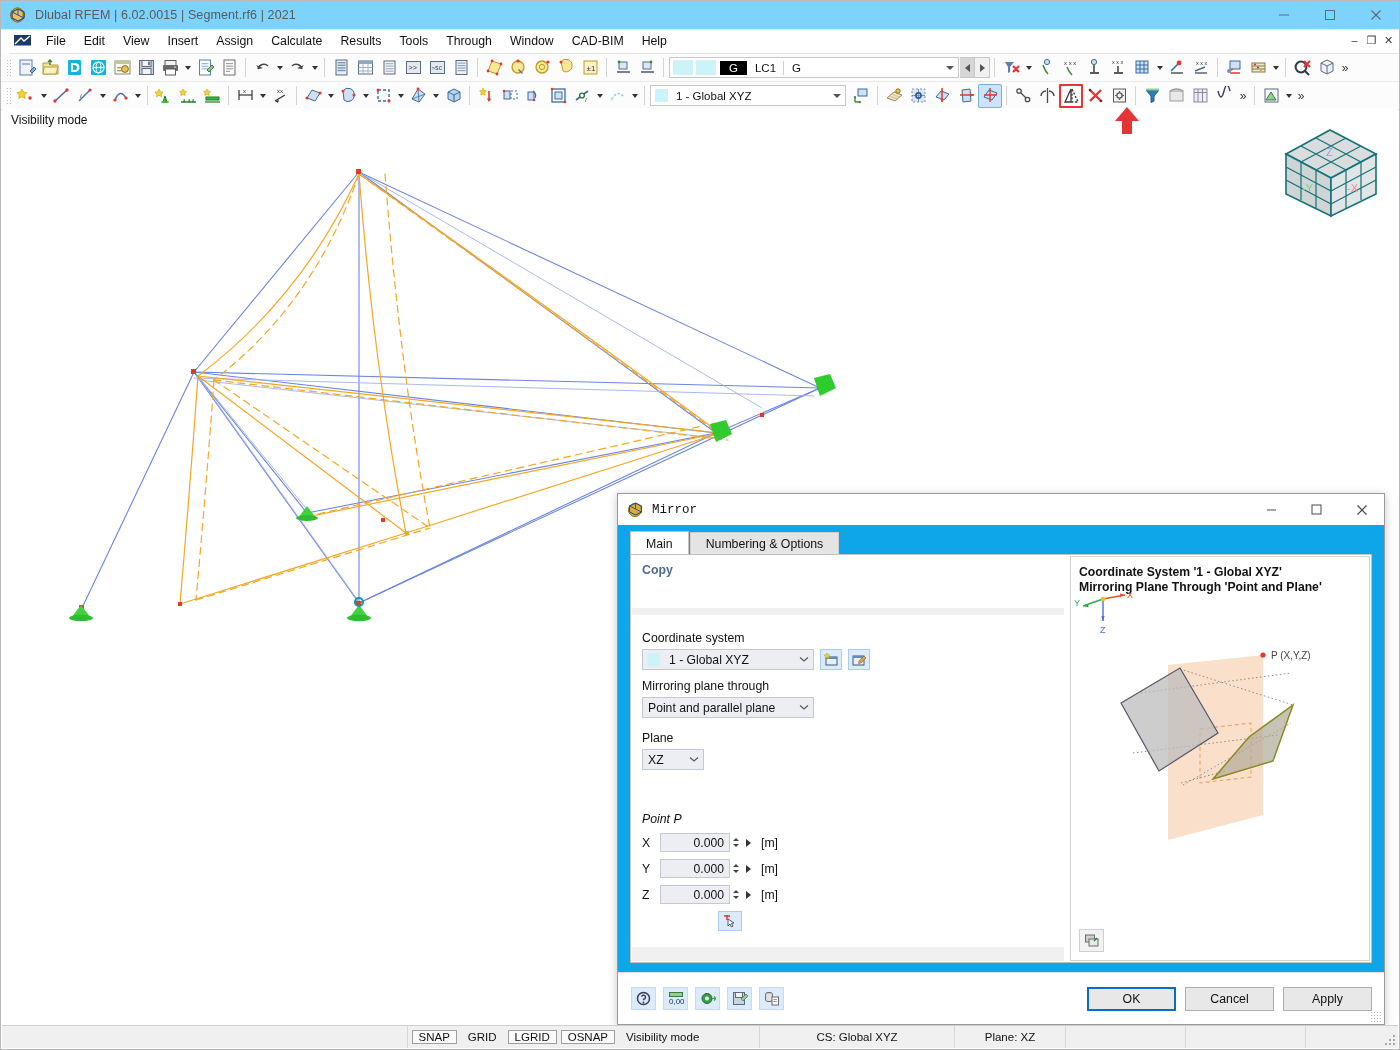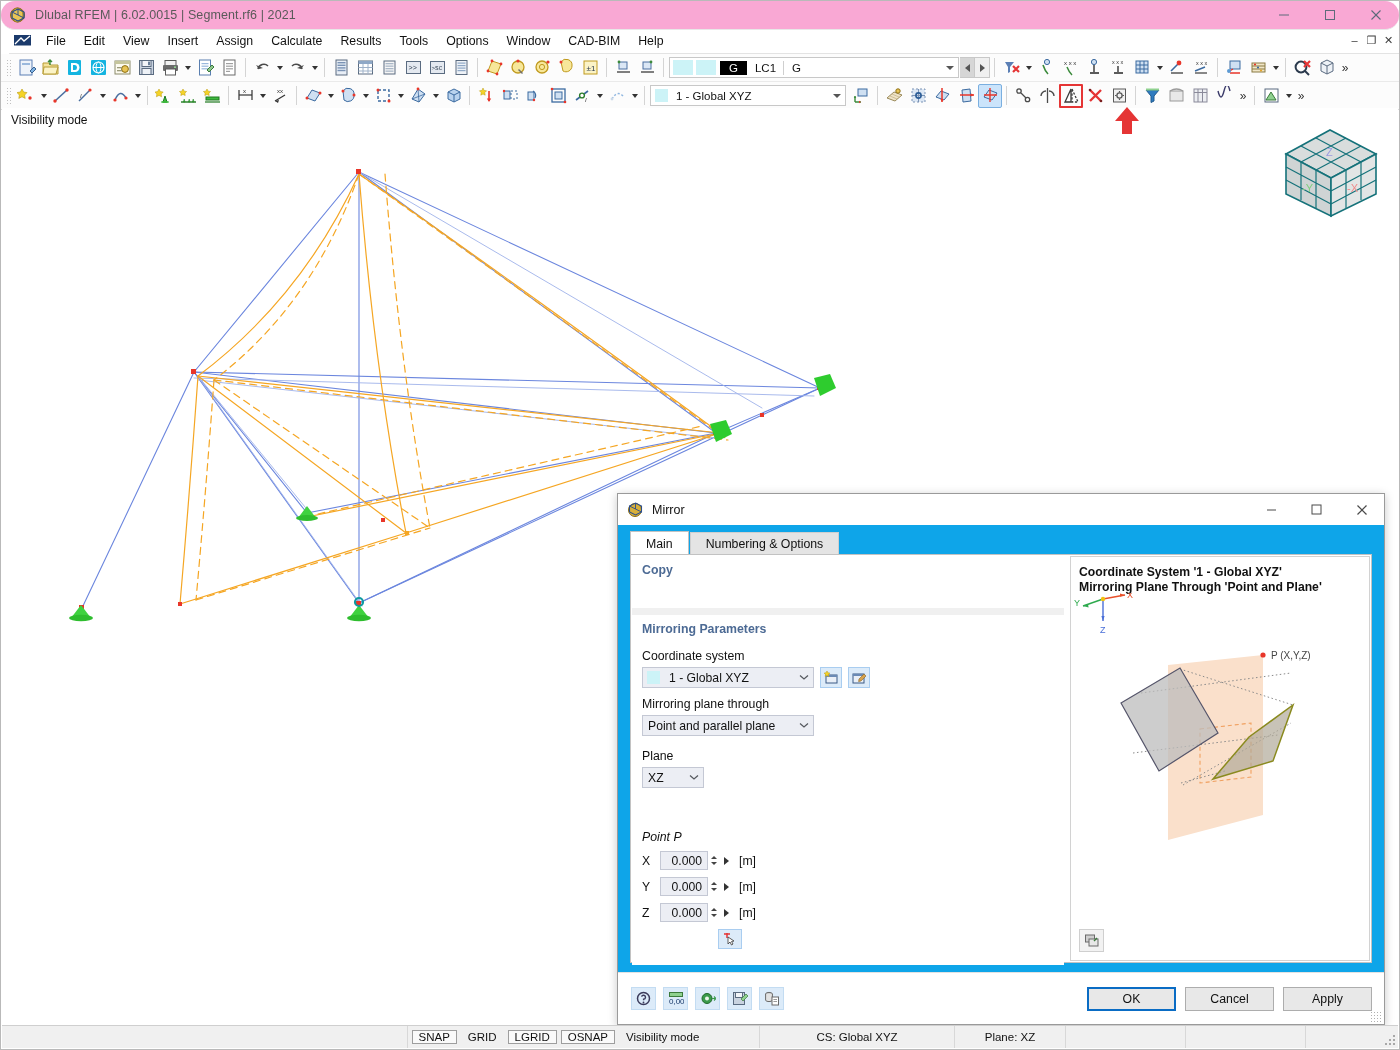--- a/index.html
+++ b/index.html
@@ -5,21 +5,21 @@
   html,body{margin:0;padding:0;}
   body{
     width:1400px;height:1050px;overflow:hidden;
     font-family:"Liberation Sans", sans-serif;
     font-size:12px;color:#1b1b1b;background:#ffffff;
     -webkit-font-smoothing:antialiased;
   }
   .app{position:relative;width:1400px;height:1050px;border:1px solid #b9b9b9;box-sizing:border-box;background:#fff;}
 
   
-  .titlebar{height:28px;display:flex;align-items:center;background:#f9a8d4;border-bottom:1px solid #e8e8e8;border-radius:14px;}
+  .titlebar{height:28px;display:flex;align-items:center;background:#7dd3fc;border-bottom:1px solid #e8e8e8;}
   .titlebar .app-icon{width:18px;height:18px;margin-left:8px;margin-right:8px;flex:none;}
   .titlebar .ttl{font-size:12.5px;color:#5a5a5a;letter-spacing:.1px;}
   .titlebar .spacer{flex:1;}
   .winbtn{width:46px;height:28px;display:flex;align-items:center;justify-content:center;color:#5d6b7a;}
   .winbtn svg{display:block;}
 
   
   .menubar{height:23px;display:flex;align-items:center;background:#fff;border-bottom:1px solid #e3e3e3;position:relative;margin-left:8px;}
   .menu-logo{width:17px;height:15px;margin:0 6px 0 5px;flex:none;}
   .menu-item{padding:3px 9px 4px;font-size:12.3px;color:#111;cursor:default;white-space:nowrap;}
@@ -72,21 +72,21 @@
   .sb-fill{flex:1;border-right:1px solid #d8d8d8;}
   .sb-cell{display:flex;align-items:center;justify-content:center;padding:0 7px;border-right:1px solid #d8d8d8;color:#111;white-space:nowrap;}
   .sb-toggle{display:flex;align-items:center;justify-content:center;padding:0 6px;margin:2px 2px;border:1px solid transparent;color:#111;}
   .sb-toggle.on{border:1px solid #9e9e9e;background:#fafafa;}
   .sb-grip{width:14px;display:flex;align-items:flex-end;justify-content:flex-end;padding:0 2px 2px 0;}
 
   
   .dlg{position:absolute;left:616px;top:492px;width:768px;height:532px;background:#f0f0f0;border:1px solid #9a9a9a;box-shadow:0 2px 9px rgba(0,0,0,.22);box-sizing:border-box;}
   .dlg-title{height:31px;display:flex;align-items:center;background:#fff;border-bottom:1px solid #e6e6e6;}
   .dlg-title .ic{width:17px;height:17px;margin-left:9px;margin-right:8px;flex:none;}
-  .dlg-title .tx{font-size:12.5px;color:#111;}
+  .dlg-title .tx{font-size:12.5px;color:#111;font-family:Liberation Mono, monospace;}
   .dlg-title .sp{flex:1;}
   .dlg-wb{width:45px;height:31px;display:flex;align-items:center;justify-content:center;color:#4a4a4a;}
 
   .dlg-body{position:absolute;left:0;right:0;top:31px;bottom:51px;background:#0ea5e9;}
   .tabstrip{position:absolute;left:12px;top:6px;right:12px;height:24px;display:flex;align-items:flex-end;}
   .tab{height:23px;padding:0 15px;display:flex;align-items:center;font-size:12.3px;color:#111;background:#e4e4e4;border:1px solid #cfcfcf;border-bottom:none;margin-right:1px;box-sizing:border-box;}
   .tab.sel{background:#fff;border-color:#c2c2c2;height:24px;}
   .tabpane{position:absolute;left:12px;top:29px;right:12px;bottom:10px;background:#fff;border:1px solid #c2c2c2;box-sizing:border-box;}
 
   .leftcol{position:absolute;left:1px;top:1px;width:432px;bottom:1px;background:#f0f0f0;}
@@ -104,21 +104,21 @@
   .combo{height:21px;background:#eceef4;border:1px solid #c4c8d4;box-sizing:border-box;display:flex;align-items:center;}
   .combo .sw{width:13px;height:13px;background:#ccf3f7;margin-left:4px;flex:none;}
   .combo .tx{font-size:12.2px;color:#111;margin-left:9px;}
   .combo .fx{flex:1;}
   .combo .cv{width:18px;display:flex;align-items:center;justify-content:center;}
   .combo .cv svg{display:block;}
   .ibtn{width:22px;height:21px;border:1px solid #a9cdf0;background:#dcebf9;display:flex;align-items:center;justify-content:center;box-sizing:border-box;flex:none;}
 
   .spin-row{display:flex;align-items:center;margin-bottom:7px;}
   .spin-lbl{width:18px;font-size:12.2px;color:#111;}
-  .spin{width:48px;height:19px;background:#eceef4;border:1px solid #c4c8d4;box-sizing:border-box;display:flex;align-items:center;justify-content:flex-end;padding-right:5px;font-size:12.2px;color:#111;}
+  .spin{width:70px;height:19px;background:#eceef4;border:1px solid #c4c8d4;box-sizing:border-box;display:flex;align-items:center;justify-content:flex-end;padding-right:5px;font-size:12.2px;color:#111;}
   .spin-arrows{width:11px;height:19px;display:flex;flex-direction:column;align-items:center;justify-content:center;gap:3px;}
   .spin-arrows i.u{width:0;height:0;border-left:3px solid transparent;border-right:3px solid transparent;border-bottom:3.5px solid #444;}
   .spin-arrows i.d{width:0;height:0;border-left:3px solid transparent;border-right:3px solid transparent;border-top:3.5px solid #444;}
   .spin-play{width:14px;height:19px;display:flex;align-items:center;justify-content:center;}
   .spin-play i{width:0;height:0;border-top:4px solid transparent;border-bottom:4px solid transparent;border-left:5px solid #333;}
   .unit{font-size:12.2px;color:#111;margin-left:6px;}
   .pick-btn{width:24px;height:20px;border:1px solid #a9cdf0;background:#dcebf9;display:flex;align-items:center;justify-content:center;box-sizing:border-box;margin-left:76px;}
 
   .prev-head{padding:8px 0 0 8px;font-size:12.2px;color:#111;line-height:15px;font-weight:bold;}
   .prev-btn{position:absolute;left:8px;bottom:8px;width:25px;height:23px;border:1px solid #cfcfcf;background:#f2f2f2;display:flex;align-items:center;justify-content:center;box-sizing:border-box;}
@@ -174,21 +174,21 @@
       </svg>
     </span>
     <div class="menu-item">File</div>
     <div class="menu-item">Edit</div>
     <div class="menu-item">View</div>
     <div class="menu-item">Insert</div>
     <div class="menu-item">Assign</div>
     <div class="menu-item">Calculate</div>
     <div class="menu-item">Results</div>
     <div class="menu-item">Tools</div>
-    <div class="menu-item">Options</div>
+    <div class="menu-item">Through</div>
     <div class="menu-item">Window</div>
     <div class="menu-item">CAD-BIM</div>
     <div class="menu-item">Help</div>
     <div class="mdi-ctrls">
       <div class="mdi-btn">–</div>
       <div class="mdi-btn">❐</div>
       <div class="mdi-btn">✕</div>
     </div>
   </div>
 
@@ -988,21 +988,20 @@
 
       <div class="tabpane">
 
         <div class="leftcol">
 
           <div class="grp">
             <div class="grp-title">Copy</div>
           </div>
 
           <div class="grp" style="padding-bottom:16px;">
-            <div class="grp-title">Mirroring Parameters</div>
 
             <div class="row" style="padding-right:14px;">
               <div class="fld-lbl">Coordinate system</div>
               <div style="display:flex;align-items:center;gap:6px;">
                 <div class="combo" style="width:172px;">
                   <span class="sw"></span>
                   <span class="tx">1 - Global XYZ</span>
                   <span class="fx"></span>
                   <span class="cv">
                     <svg width="10" height="7">

